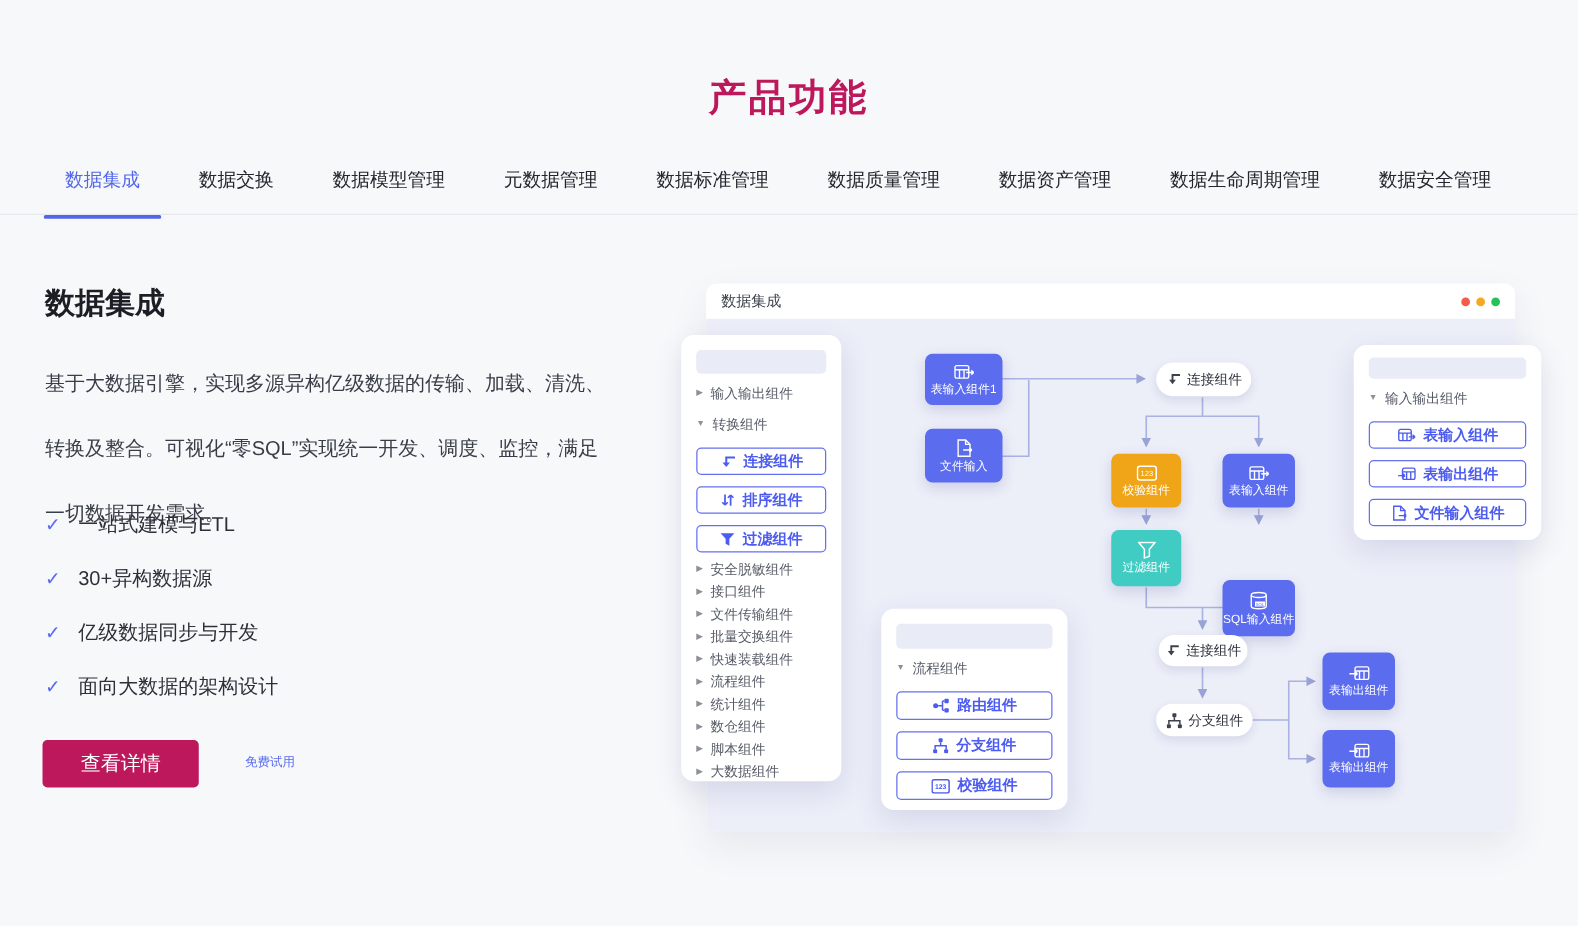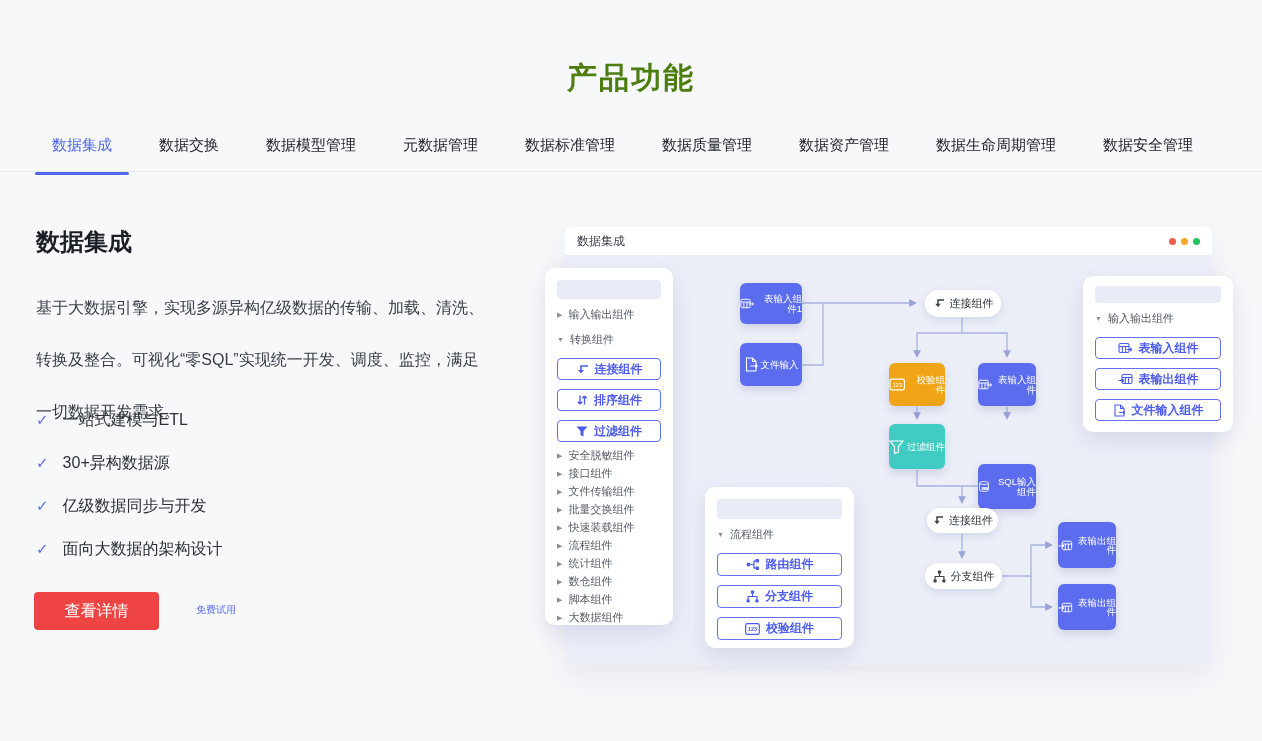--- a/index.html
+++ b/index.html
@@ -7,21 +7,21 @@
   body {
     font-family:"Liberation Sans","DejaVu Sans",sans-serif;
     background:#f7f8fa; color:#23262d; overflow:hidden;
   }
   #stage { position:relative; width:1262px; height:741px; }
 
   
   .page-title {
     position:absolute; left:0; top:58px; width:100%;
     text-align:center; font-size:30px; font-weight:bold;
-    color:#4d7c0f; letter-spacing:2px;
+    color:#be185d; letter-spacing:2px;
   }
 
   
   .tabbar {
     position:absolute; left:0; top:133px; width:1262px; height:39px;
     border-bottom:1px solid #e7e8ee;
     display:flex; align-items:flex-start; padding-left:35px; gap:13px;
   }
   .tab {
     position:relative; padding:0 17px; font-size:15px; line-height:24px;
@@ -43,21 +43,21 @@
     font-size:16px; line-height:52px; color:#383d47;
   }
   .feature-list { position:absolute; left:36px; top:410px; list-style:none; }
   .feature-list li {
     display:flex; align-items:center; gap:14px;
     font-size:16px; color:#2c3038; height:20px; margin-bottom:23px;
   }
   .check-glyph { color:#5a6bf0; font-size:15px; font-weight:bold; }
   .btn-primary {
     position:absolute; left:34px; top:592px; width:125px; height:38px;
-    background:#ef4444; color:#fff; border:none; border-radius:4px;
+    background:#be185d; color:#fff; border:none; border-radius:4px;
     font-size:16px; cursor:pointer; font-family:inherit;
   }
   .link-secondary {
     position:absolute; left:196px; top:603px;
     color:#5a6bf0; font-size:10px; text-decoration:none; cursor:pointer;
   }
 
   
   .app-window {
     position:absolute; left:565px; top:227px; width:647px; height:438px;
@@ -107,22 +107,22 @@
   .panel-flow .comp-btn { height:23px; }
   .tree-list { list-style:none; margin-top:4px; }
   .tree-list li {
     display:flex; align-items:center; gap:6px; height:18px;
     font-size:11px; color:#565b66; cursor:pointer; white-space:nowrap;
   }
 
   
   .node {
     position:absolute; z-index:4; border-radius:6px; color:#fff;
-    display:flex; flex-direction:row; align-items:center; justify-content:center;
-    gap:3px; cursor:pointer; box-shadow:0 4px 10px rgba(70,80,150,0.18);text-align:right;
+    display:flex; flex-direction:column; align-items:center; justify-content:center;
+    gap:3px; cursor:pointer; box-shadow:0 4px 10px rgba(70,80,150,0.18);
   }
   .node .nlabel { font-size:9.5px; line-height:1; }
   .node.blue { background:#5b6cef; }
   .node.orange { background:#f0a417; }
   .node.teal { background:#40cbc3; }
   .pill {
     position:absolute; z-index:4; background:#fff; border-radius:14px;
     display:flex; align-items:center; justify-content:center; gap:5px;
     font-size:11px; color:#2e323c; cursor:pointer;
     box-shadow:0 3px 8px rgba(70,80,150,0.15);

